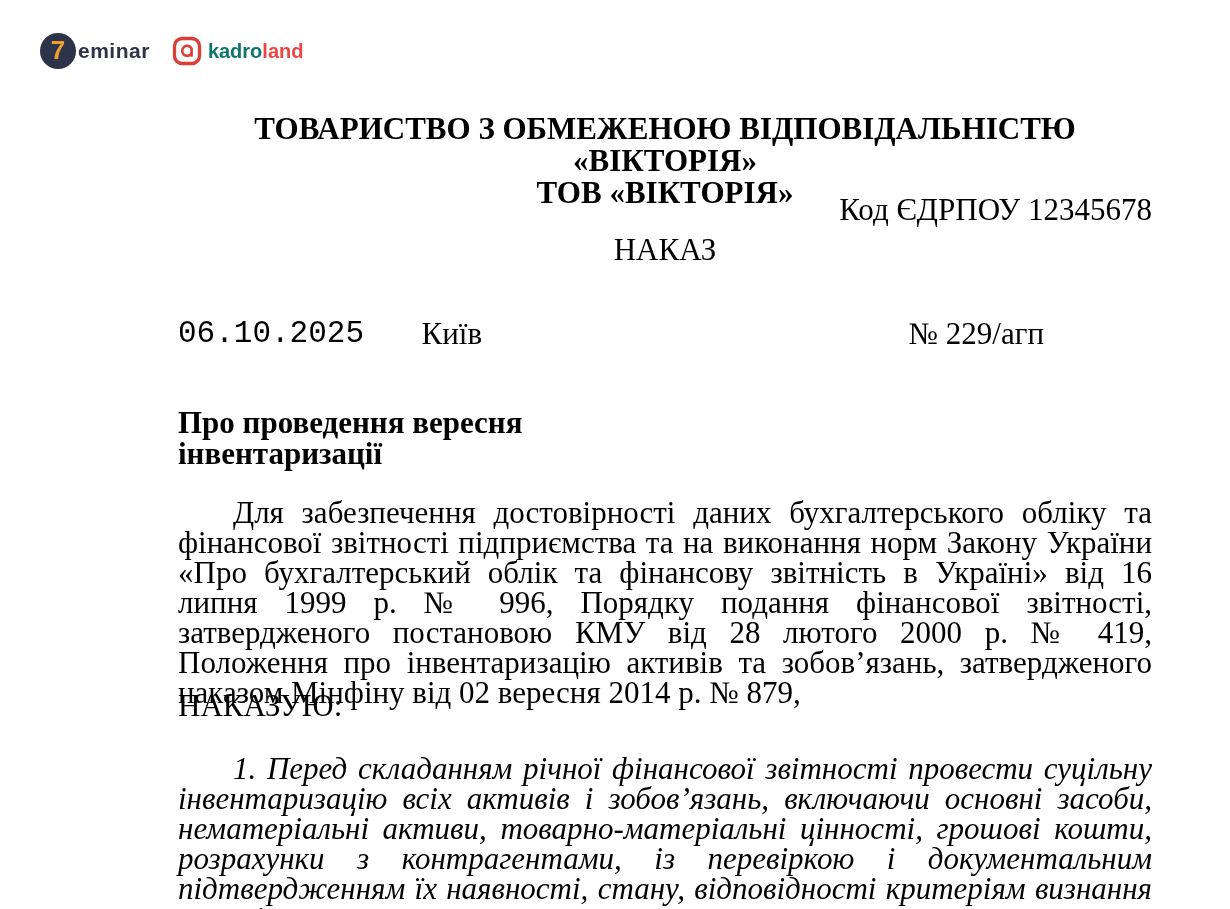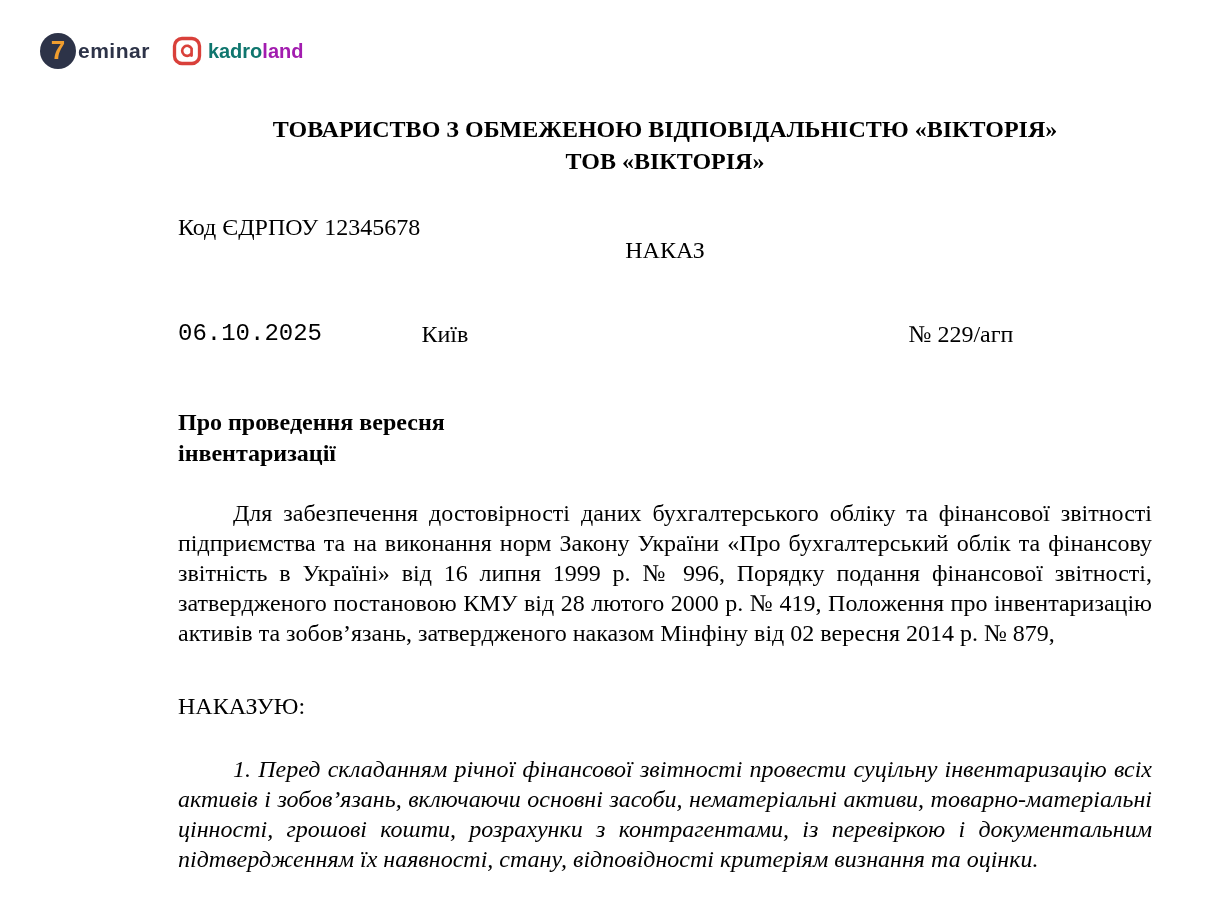--- a/index.html
+++ b/index.html
@@ -40,32 +40,32 @@
     margin-left: 2px;
     font-size: 21px;
     font-weight: 700;
     color: #2d3348;
     letter-spacing: 0.5px;
   }
   .kadroland-logo { display: flex; align-items: center; }
   .kadroland-icon { width: 30px; height: 30px; display: block; }
   .kadroland-word { margin-left: 6px; font-size: 20px; font-weight: 700; }
   .kadro-dark { color: #0f766e; }
-  .kadro-red  { color: #a21caf; }
+  .kadro-red  { color: #ef4444; }
 
   
   .doc-col {
     position: absolute;
     left: 178px;
     width: 974px;
-    font-size: 24px;
+    font-size: 31px;
     line-height: 30px;
   }
   .company-title { top: 113px; text-align: center; font-weight: 700; line-height: 32px; }
-  .edrpou-line   { top: 212px; }
+  .edrpou-line   { top: 195px; text-align: right; }
   .doc-type      { top: 235px; text-align: center; font-weight: 400; }
   .req-row       { top: 319px; display: flex; }
   .req-date   { width: 25%; text-align: left; font-family: Liberation Mono, monospace; }
   .req-city   { width: 50%; }
   .req-number { width: 25%; text-align: left; }
   .subject-line { top: 407px; font-weight: 700; max-width: 345px; line-height: 31px; }
   .preamble  { top: 498px; text-align: justify; text-indent: 55px; }
   .nakazuyu  { top: 691px; }
   .order-item { top: 754px; text-align: justify; text-indent: 55px; font-style: italic; }
 </style>

